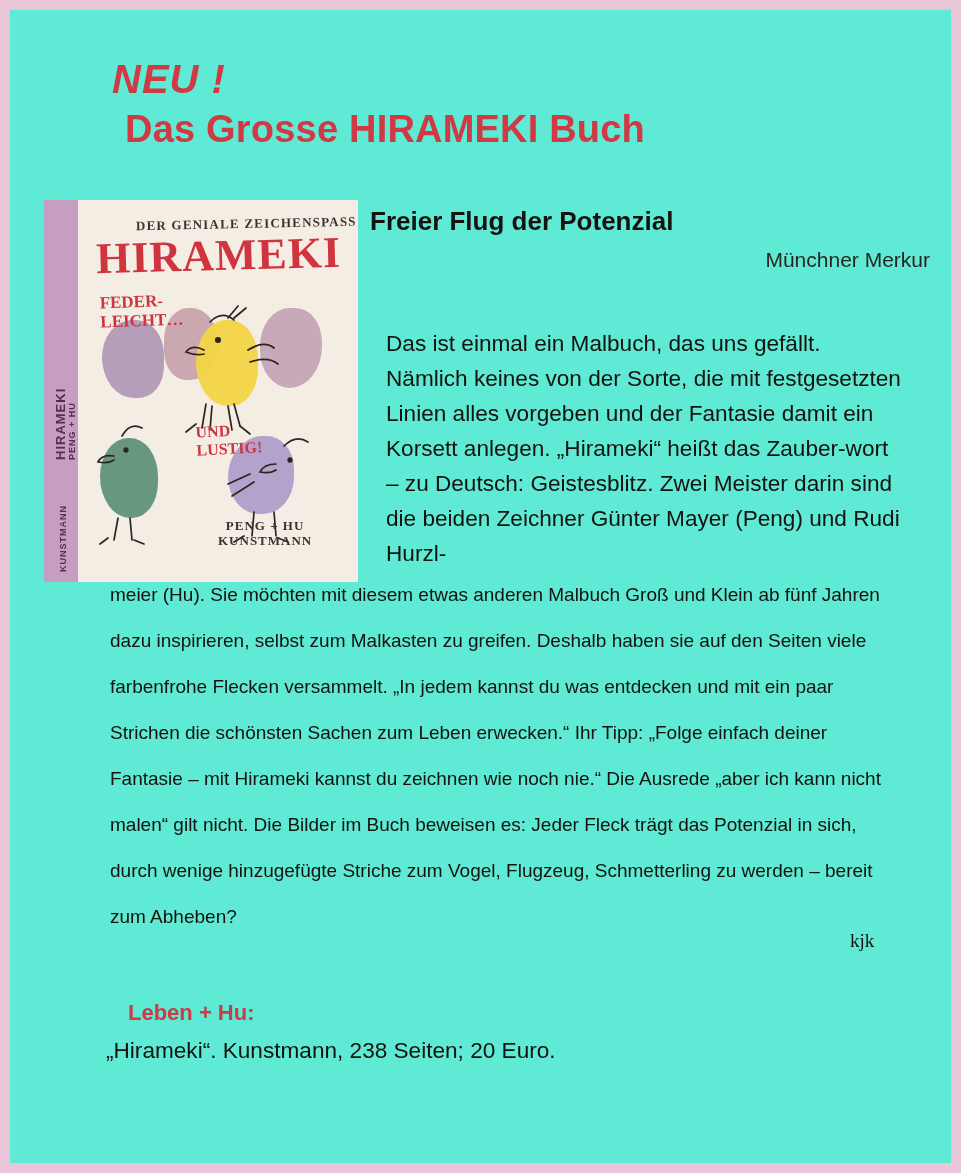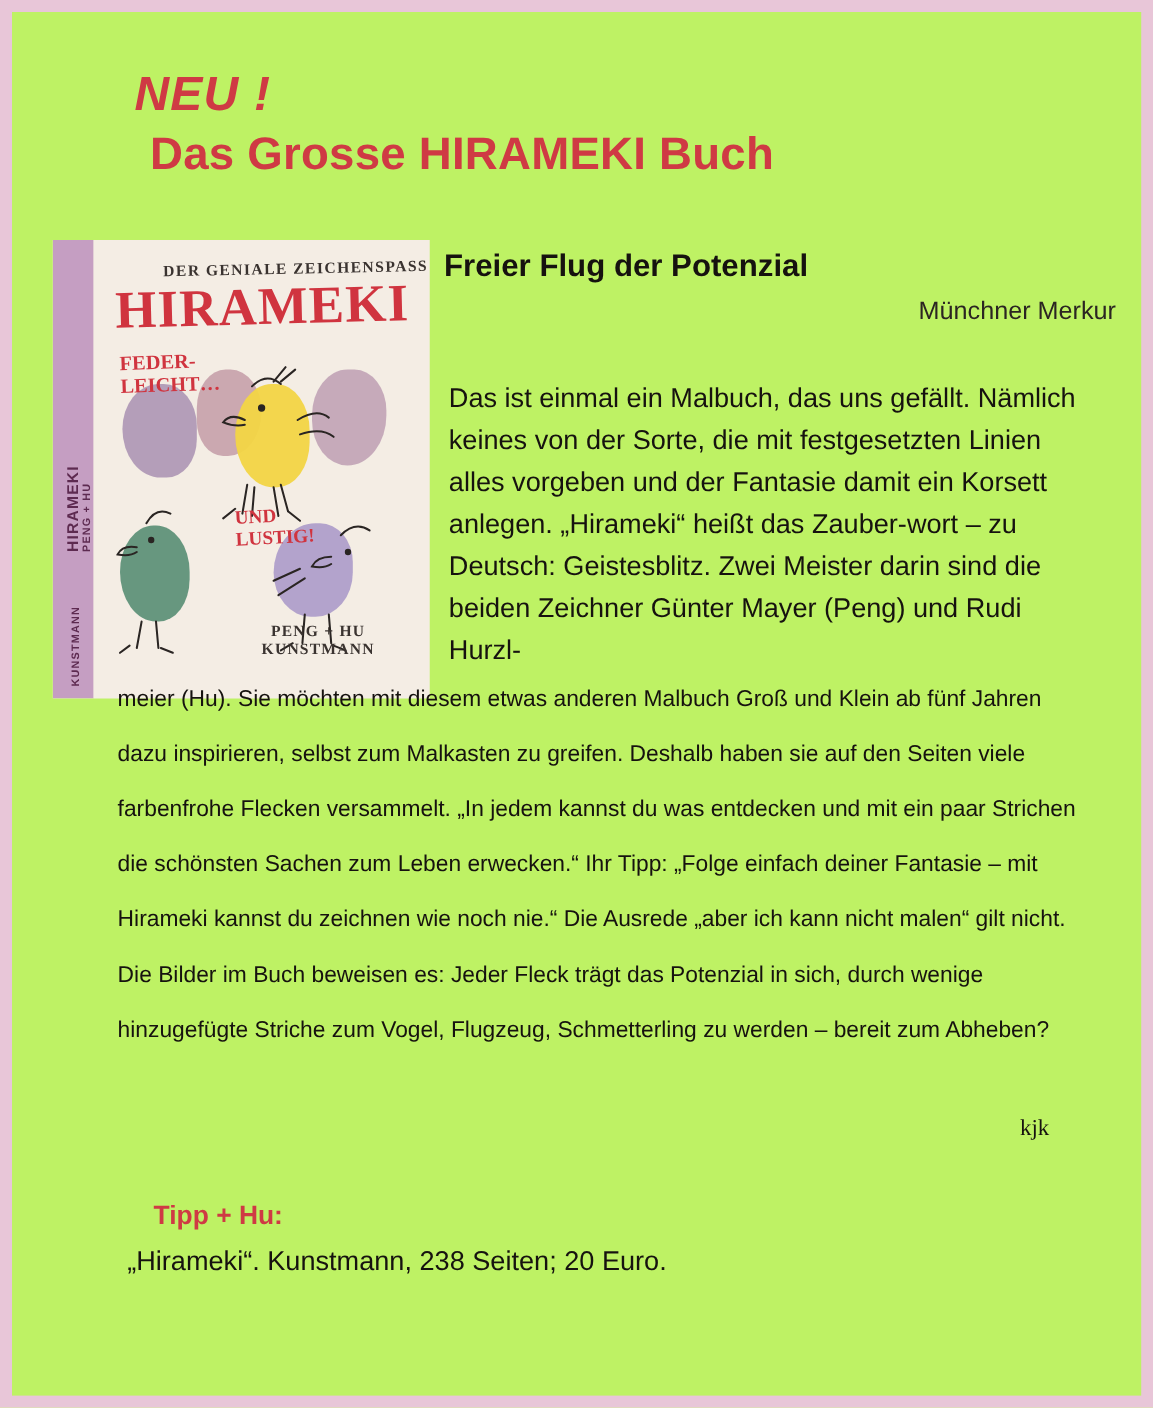--- a/index.html
+++ b/index.html
@@ -15,21 +15,21 @@
   }
   .page {
     position: relative;
     width: 961px;
     height: 1173px;
     box-sizing: border-box;
     border-left: 10px solid #e8c6d8;
     border-right: 10px solid #e8c6d8;
     border-top: 10px solid #e8c6d8;
     border-bottom: 10px solid #e8c6d8;
-    background: #bef264;
+    background: #5eead4;
   }
   .inner {
     position: absolute;
     left: 0;
     top: 0;
     width: 941px;
     height: 1153px;
   }
   
   .headline {
@@ -182,21 +182,21 @@
   }
   .body-full {
     position: absolute;
     left: 84px;
     top: 546px;
     width: 820px;
     font-size: 19px;
     line-height: 46px;
     color: #16120f;
   }
-  .body-col p, .body-full p { margin: 4px; }
+  .body-col p, .body-full p { margin: 16px; }
 
   .kjk {
     position: absolute;
     left: 840px;
     top: 920px;
     font-size: 19px;
     color: #16120f;
     font-family: "Liberation Serif", serif;
     text-align: right;
   }
@@ -289,17 +289,17 @@
     <div class="body-col">
       <p>Das ist einmal ein Malbuch, das uns gefällt. Nämlich keines von der Sorte, die mit festgesetzten Linien alles vorgeben und der Fantasie damit ein Korsett anlegen. „Hirameki“ heißt das Zauber-wort – zu Deutsch: Geistesblitz. Zwei Meister darin sind die beiden Zeichner Günter Mayer (Peng) und Rudi Hurzl-</p>
     </div>
 
     <div class="body-full">
       <p>meier (Hu). Sie möchten mit diesem etwas anderen Malbuch Groß und Klein ab fünf Jahren dazu inspirieren, selbst zum Malkasten zu greifen. Deshalb haben sie auf den Seiten viele farbenfrohe Flecken versammelt. „In jedem kannst du was entdecken und mit ein paar Strichen die schönsten Sachen zum Leben erwecken.“ Ihr Tipp: „Folge einfach deiner Fantasie – mit Hirameki kannst du zeichnen wie noch nie.“ Die Ausrede „aber ich kann nicht malen“ gilt nicht. Die Bilder im Buch beweisen es: Jeder Fleck trägt das Potenzial in sich, durch wenige hinzugefügte Striche zum Vogel, Flugzeug, Schmetterling zu werden – bereit zum Abheben?</p>
     </div>
 
     <div class="kjk">kjk</div>
 
-    <div class="footer-author">Tipp + Hu:</div>
+    <div class="footer-author">Leben + Hu:</div>
     <div class="footer-meta">„Hirameki“. Kunstmann, 238 Seiten; 20 Euro.</div>
 
   </div>
 </div>
 
 </body></html>

